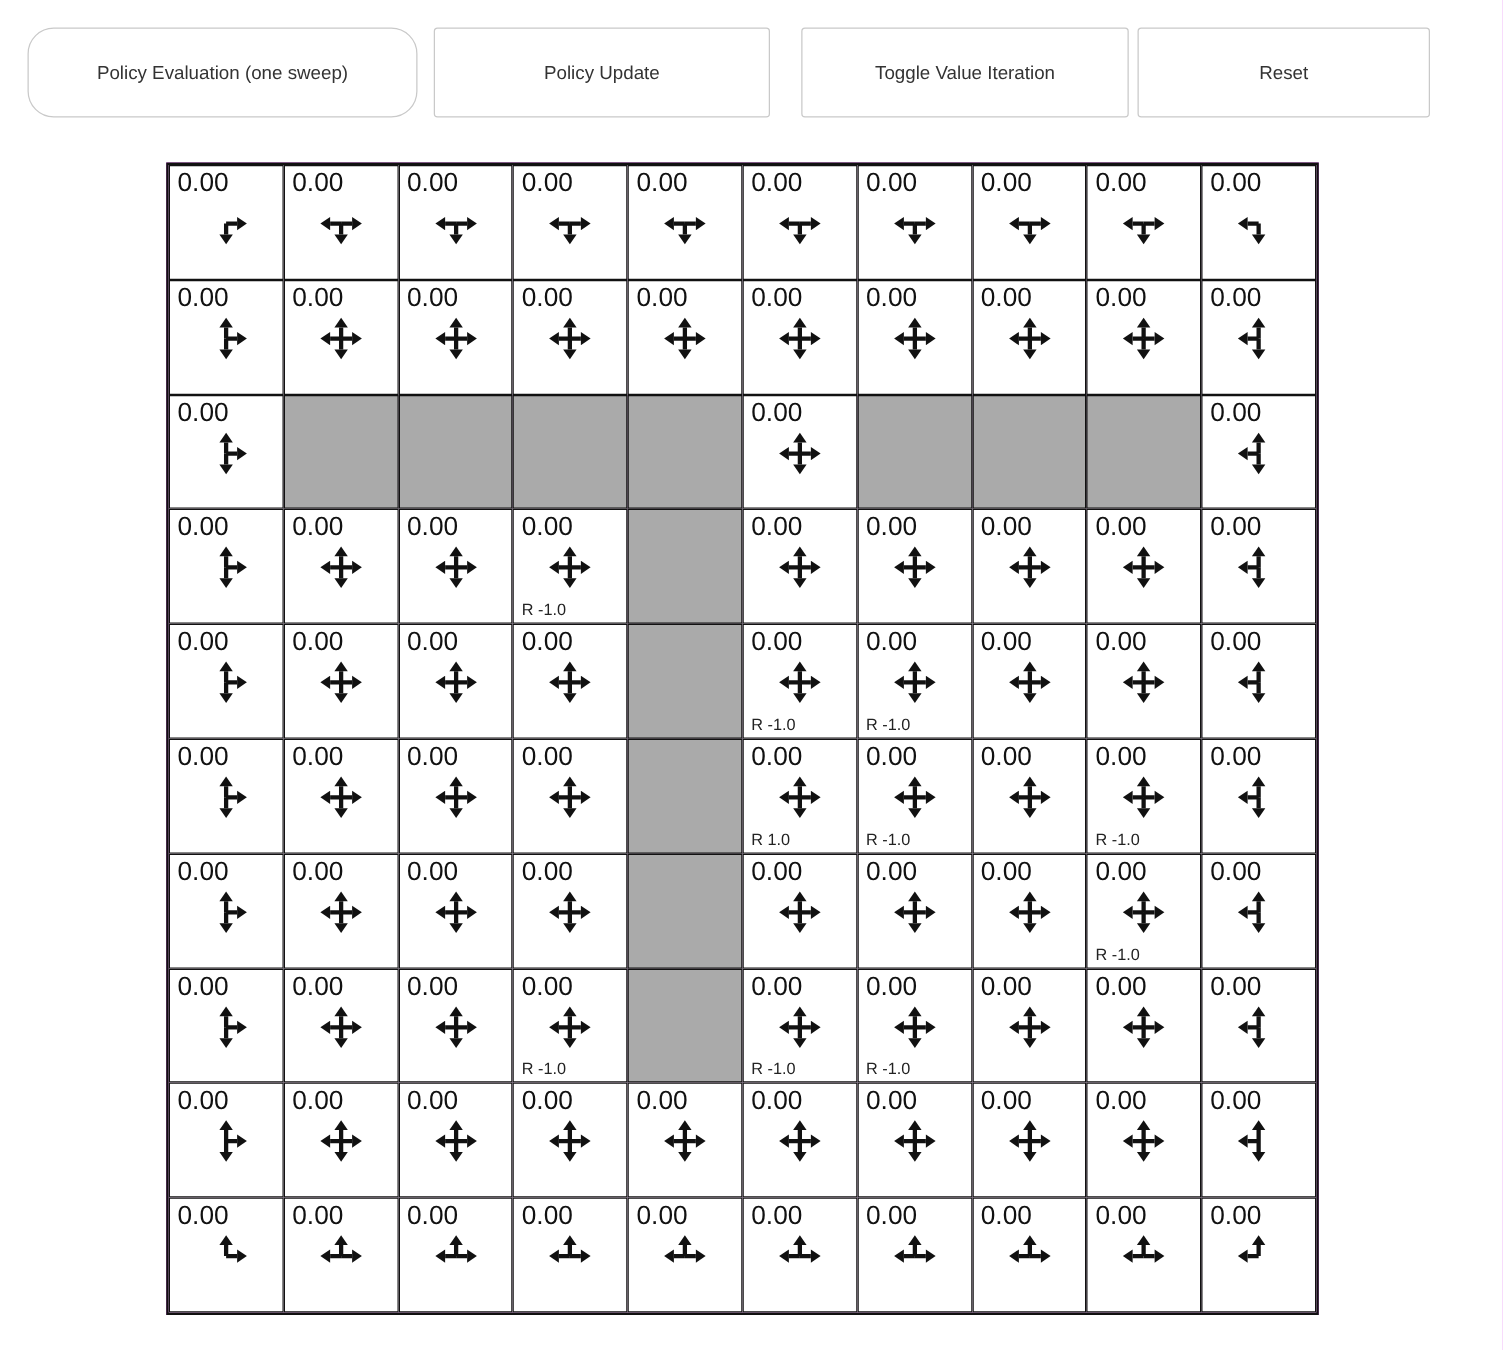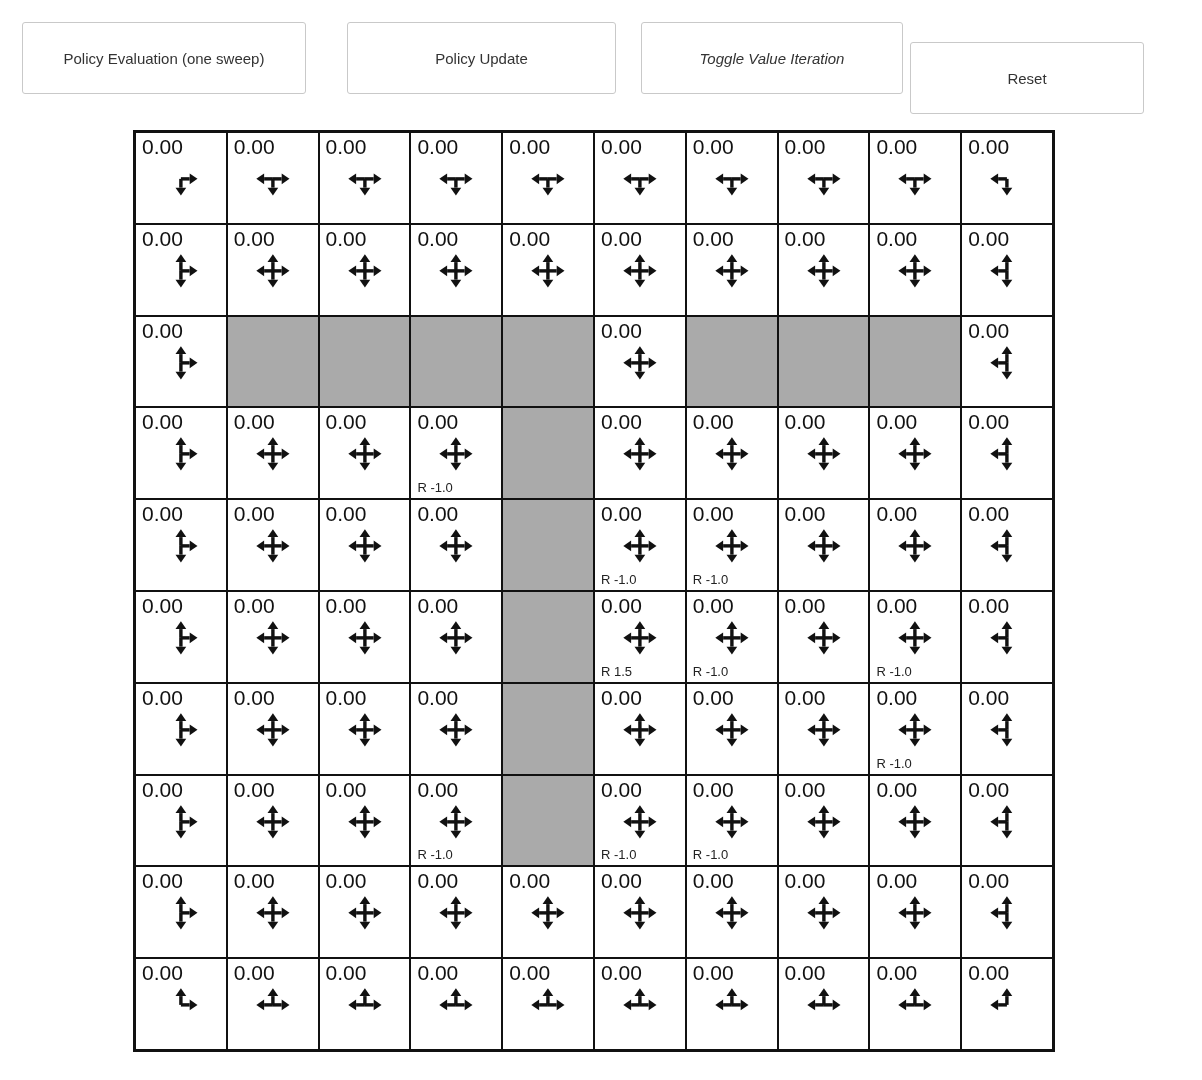--- a/index.html
+++ b/index.html
@@ -4,24 +4,24 @@
 <style>
   * { margin:0; padding:0; box-sizing:border-box; }
   html,body { width:1202px; height:1080px; background:#fff; overflow:hidden;
               font-family:"Liberation Sans", sans-serif; }
   .page { position:relative; width:1202px; height:1080px; background:#fff; }
 
   
   .btn { position:absolute; top:22px; height:72px; display:flex; align-items:center;
          justify-content:center; background:#fff; border:1px solid var(--button-border,#c9c9c9);
          border-radius:3px; font-size:15px; color:var(--button-text,#333); cursor:pointer; }
-  .btn-1 { left:22px;  width:284px; }
+  .btn-1 { left:22px;  width:312px;border-radius:21px; }
   .btn-2 { left:347px; width:269px; }
-  .btn-3 { left:641px; width:262px;font-style:italic; }
-  .btn-4 { left:910px; width:234px;margin-top:20px; }
+  .btn-3 { left:641px; width:262px; }
+  .btn-4 { left:910px; width:234px; }
 
   
   .grid { position:absolute; left:133px; top:130px; width:922px; height:922px;
           border:2px solid var(--grid-line,#111);
           display:grid; grid-template-columns:repeat(10,1fr); grid-template-rows:repeat(10,1fr);
           background:#d946ef; }
   .cell { position:relative; border:1px solid var(--grid-line,#111); background:#fff; }
   .cell.wall { background:var(--wall,#aaaaaa); }
   .val { position:absolute; top:3px; left:6px; font-size:21px; color:#111; line-height:1.05; }
   .reward { position:absolute; bottom:3px; left:6px; font-size:13px; color:#222; }
@@ -600,21 +600,21 @@
         <svg viewBox="0 0 92 92" class="arrows">
           <line x1="46" y1="47" x2="46" y2="38" stroke="#111111" stroke-width="3.5"></line>
           <polygon points="46,30 51.5,38 40.5,38" fill="#111111"></polygon>
           <line x1="46" y1="47" x2="46" y2="56" stroke="#111111" stroke-width="3.5"></line>
           <polygon points="46,64 40.5,56 51.5,56" fill="#111111"></polygon>
           <line x1="46" y1="47" x2="37" y2="47" stroke="#111111" stroke-width="3.5"></line>
           <polygon points="29,47 37,41.5 37,52.5" fill="#111111"></polygon>
           <line x1="46" y1="47" x2="55" y2="47" stroke="#111111" stroke-width="3.5"></line>
           <polygon points="63,47 55,52.5 55,41.5" fill="#111111"></polygon>
         </svg>
-        <div class="reward">R 1.5</div>
+        <div class="reward">R 1.0</div>
       </div>
       <div class="cell">
         <div class="val">0.00</div>
         <svg viewBox="0 0 92 92" class="arrows">
           <line x1="46" y1="47" x2="46" y2="38" stroke="#111111" stroke-width="3.5"></line>
           <polygon points="46,30 51.5,38 40.5,38" fill="#111111"></polygon>
           <line x1="46" y1="47" x2="46" y2="56" stroke="#111111" stroke-width="3.5"></line>
           <polygon points="46,64 40.5,56 51.5,56" fill="#111111"></polygon>
           <line x1="46" y1="47" x2="37" y2="47" stroke="#111111" stroke-width="3.5"></line>
           <polygon points="29,47 37,41.5 37,52.5" fill="#111111"></polygon>

